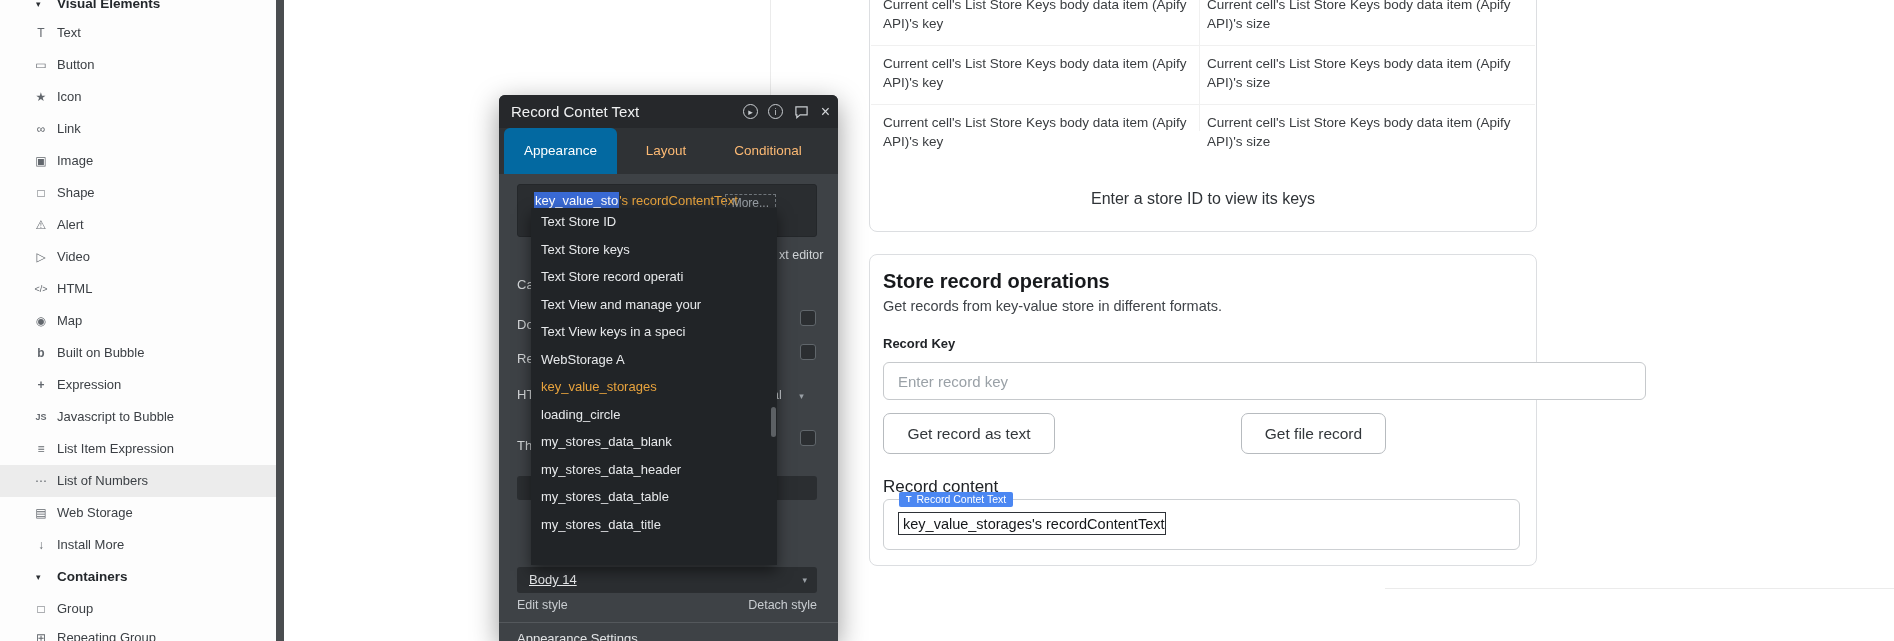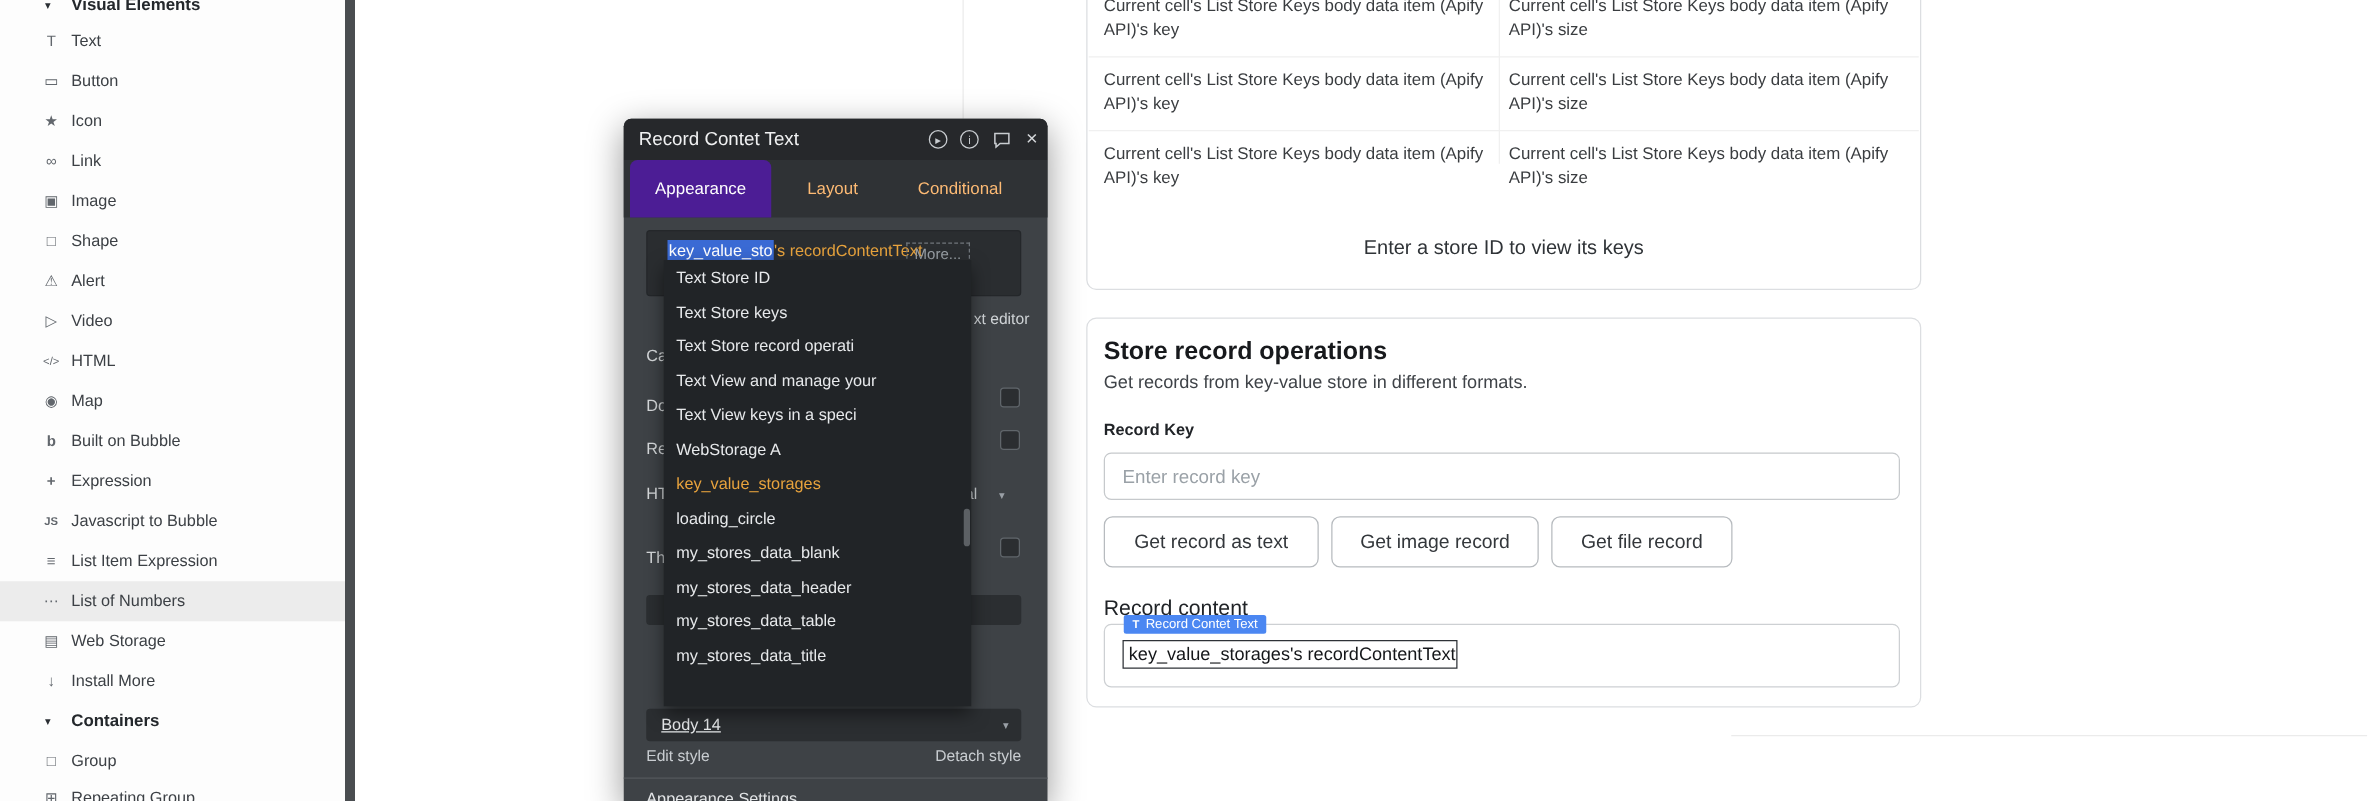--- a/index.html
+++ b/index.html
@@ -25,21 +25,21 @@
   .canvas-line { background:#ebebeb; position:absolute; }
   .card { position:absolute; background:#fff; border:1px solid #dcdee1; border-radius:8px; }
   .cell { position:absolute; width:315px; font-size:13.5px; line-height:19px; color:#3a3d40; }
   .sep-h { position:absolute; left:870px; width:666px; height:1px; background:#f0f0f0; }
   .sep-v { position:absolute; width:1px; background:#f0f0f0; }
   #empty-msg { position:absolute; left:869px; width:668px; top:190px; text-align:center;
     font-size:16px; color:#2f3337; }
   #store-title { position:absolute; left:883px; top:270px; font-size:20px; font-weight:bold; color:#17191c; }
   #store-sub { position:absolute; left:883px; top:298px; font-size:14.5px; color:#3f4348; }
   #record-key-label { position:absolute; left:883px; top:336px; font-size:13px; font-weight:bold; color:#212428;text-align:center; }
-  #record-key-input { position:absolute; left:883px; top:362px; width:637px; height:38px;
+  #record-key-input { position:absolute; left:883px; top:362px; width:763px; height:38px;
     border:1px solid #c6c9cc; border-radius:6px; padding:0 14px; font-size:15px; color:#333;
     font-family:"Liberation Sans", sans-serif; outline:none; }
   #record-key-input::placeholder { color:#9aa1a7; }
   .canvas-btn { position:absolute; top:413px; height:41px; background:#fff; border:1px solid #b7bbbf;
     border-radius:7px; font-size:15.5px; color:#33373b; font-family:"Liberation Sans", sans-serif;
     cursor:pointer; }
   #record-content-label { position:absolute; left:883px; top:477px; font-size:17px; font-weight:500; color:#202327; }
   #record-content-box { position:absolute; left:883px; top:499px; width:637px; height:51px;
     border:1px solid #cdd0d3; border-radius:6px; background:#fff; }
   #sel-tag { position:absolute; left:899px; top:492px; height:15px; background:#4b87f2; color:#fff;
@@ -58,21 +58,21 @@
   #pe-title { position:absolute; left:12px; top:0; height:33px; line-height:33px;
     font-size:15px; color:#f0f1f2; }
   .pe-icn { position:absolute; top:8px; width:17px; height:17px; display:flex;
     align-items:center; justify-content:center; cursor:pointer; }
   .pe-circle { width:15px; height:15px; border:1.3px solid #c9cdd1; border-radius:50%;
     display:flex; align-items:center; justify-content:center; font-size:9px; color:#c9cdd1; }
   #pe-close { font-size:16px; color:#d4d7da; }
   #pe-tabbar { position:absolute; left:0; top:33px; width:339px; height:46px; background:#2f3235; }
   .tab { position:absolute; top:0; height:46px; line-height:46px; font-size:13.5px;
     color:#fdba74; text-align:center; cursor:pointer; }
-  .tab-active { background:#4c1d95; color:#ffffff; border-radius:6px 6px 0 0; }
+  .tab-active { background:#0369a1; color:#ffffff; border-radius:6px 6px 0 0; }
 
   #expr-box { position:absolute; left:18px; top:89px; width:300px; height:53px; background:#2a2d30;
     border:1px solid #24272a; border-radius:3px; }
   #expr-line { position:absolute; left:16px; top:8px; font-size:13px; white-space:nowrap; }
   .tok-sel { background:#3a6ad4; color:#fff; padding:1px 1px; }
   .tok-orange { color:#e8a33d; }
   #expr-more { position:absolute; right:40px; top:9px; border:1px dashed #70767b; color:#9aa0a6;
     font-size:12px; padding:1px 6px; cursor:pointer; }
 
   .pe-cliplabel { position:absolute; left:18px; font-size:13px; color:#d6d9db; }
@@ -130,21 +130,20 @@
   <div class="cell" style="left:883px; top:113px;">Current cell's List Store Keys body data item (Apify API)'s key</div>
   <div class="cell" style="left:1207px; top:113px;">Current cell's List Store Keys body data item (Apify API)'s size</div>
   <div id="empty-msg">Enter a store ID to view its keys</div>
 
   <div class="card" style="left:869px; top:254px; width:668px; height:312px;"></div>
   <div id="store-title">Store record operations</div>
   <div id="store-sub">Get records from key-value store in different formats.</div>
   <div id="record-key-label">Record Key</div>
   <input id="record-key-input" placeholder="Enter record key" style="">
   <button class="canvas-btn" style="left:883px; width:172px;">Get record as text</button>
-  <button class="canvas-btn" style="left:1065px; width:166px;">Get image record</button>
   <button class="canvas-btn" style="left:1241px; width:145px;">Get file record</button>
   <div id="record-content-label">Record content</div>
   <div id="record-content-box"></div>
   <div id="sel-tag">
     <span class="t-ic">T</span>
     <span>Record Contet Text</span>
   </div>
   <div id="sel-box">
     <span>key_value_storages's recordContentText</span>
   </div>

